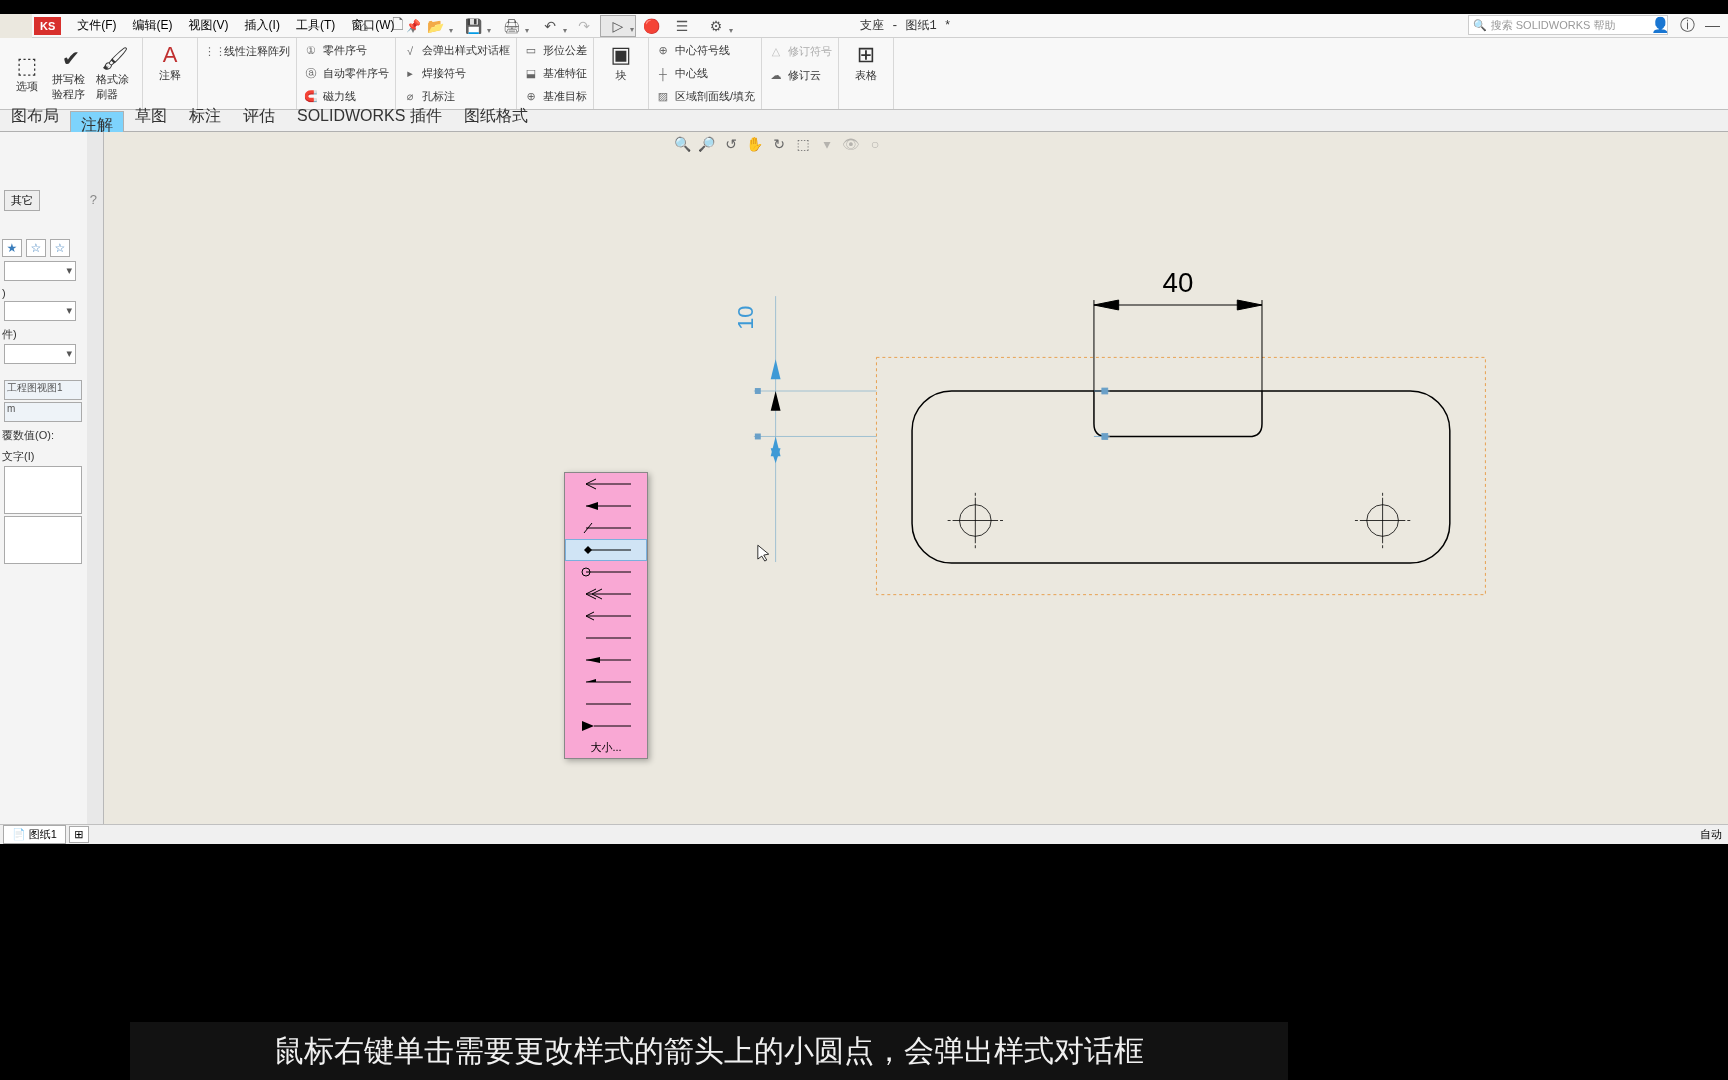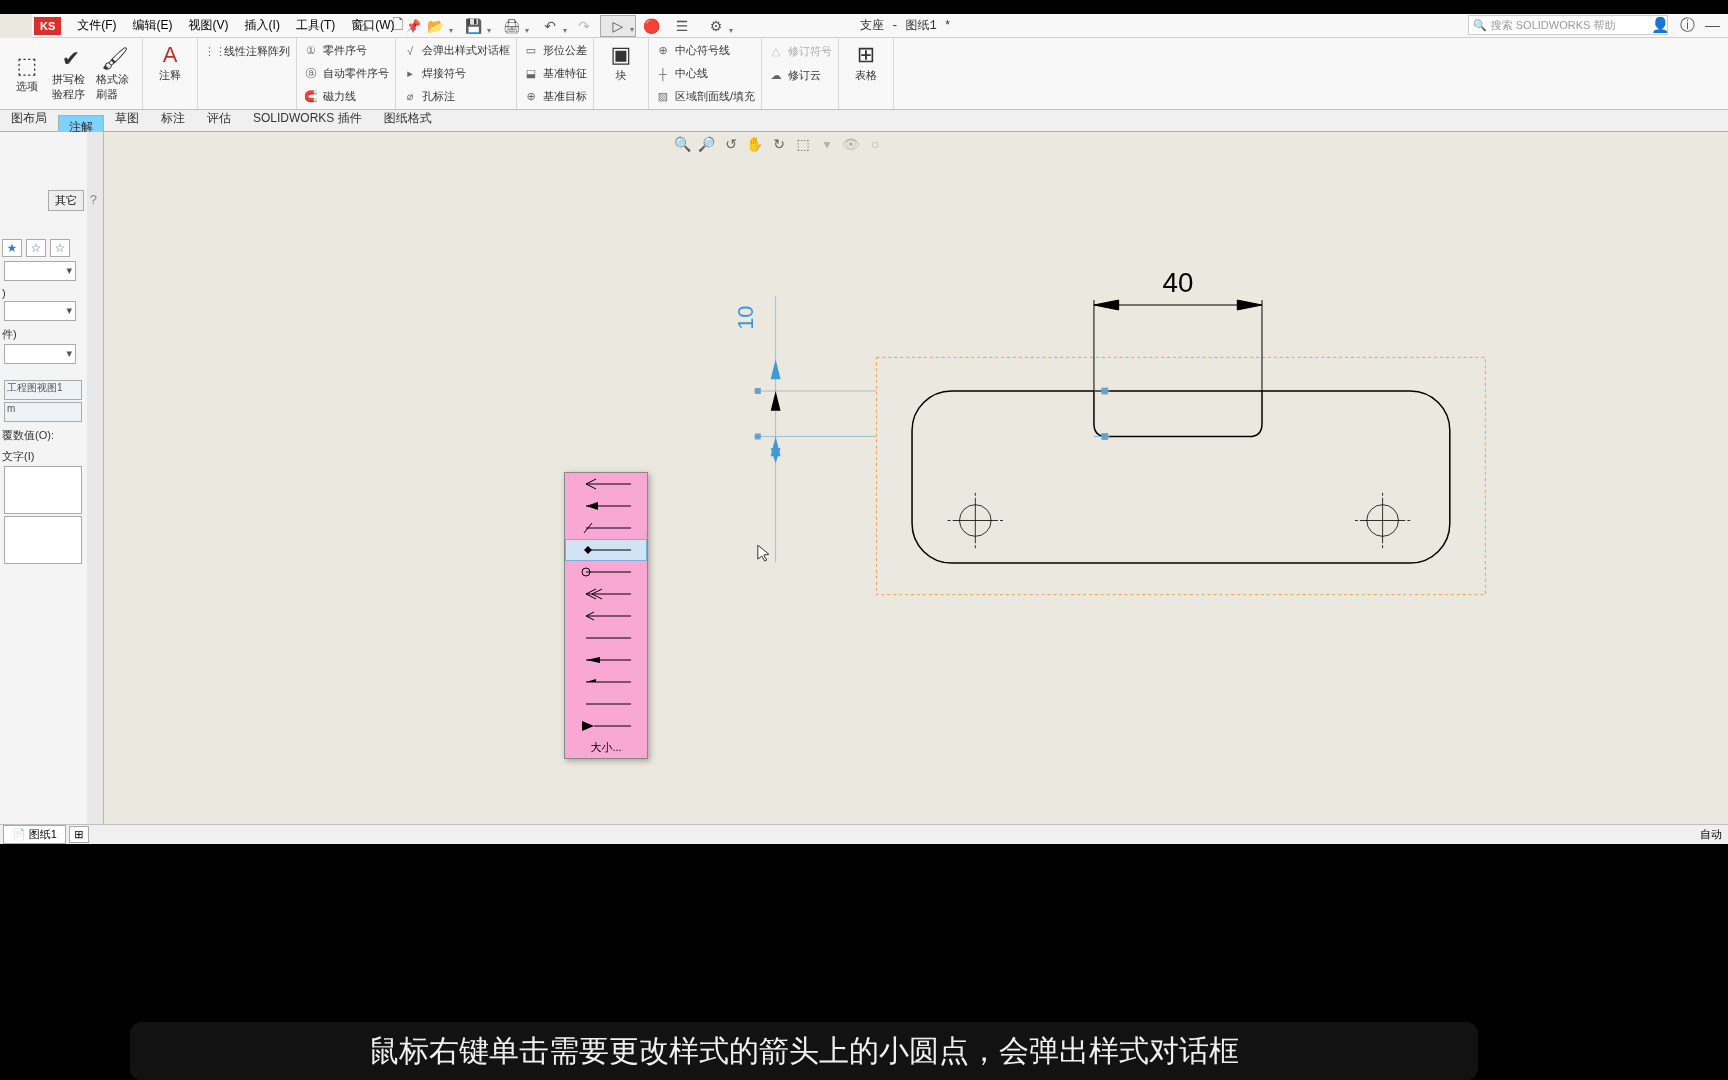--- a/index.html
+++ b/index.html
@@ -26,29 +26,29 @@
 
 .ribbon { height: 72px; background: #f8f8f8; border-bottom: 1px solid #c0c0c0; display: flex; }
 .ribbon-group { border-right: 1px solid #d8d8d8; padding: 2px 6px; display: flex; flex-direction: column; justify-content: flex-start; gap: 2px; }
 .ribbon-btn-big { display: flex; flex-direction: column; align-items: center; justify-content: center; width: 42px; font-size: 11px; color: #333; padding: 2px; }
 .ribbon-btn-big .ico { font-size: 22px; height: 26px; }
 .ribbon-row { display: flex; align-items: center; gap: 4px; font-size: 11px; color: #333; height: 22px; white-space: nowrap; }
 .ribbon-row .ico { width: 16px; display: inline-block; text-align: center; color: #666; }
 .ribbon-vert { display: flex; flex-direction: row; }
 
 
-.tabs { height: 22px; background: #f0f0f0; display: flex; align-items: flex-end; font-size: 12px; border-bottom: 1px solid #b0b0b0; }
+.tabs { height: 22px; background: #f0f0f0; display: flex; align-items: flex-end; font-size: 16px; border-bottom: 1px solid #b0b0b0; }
 .tab { padding: 3px 10px; cursor: pointer; color: #333; border: 1px solid transparent; }
 .tab.active { background: #7dd3fc; border: 1px solid #b0b0b0; border-bottom: 1px solid #fdfdfd; position: relative; top: 9px; }
 
 
 .left-panel { position: absolute; left: 0; top: 118px; width: 104px; height: 700px; background: #f4f4f4; border-right: 1px solid #b8b8b8; overflow: hidden; }
 .lp-scroll { position: absolute; right: 0; top: 0; width: 16px; height: 100%; background: #e8e8e8; }
 .lp-tab-row { display: flex; margin: 4px; }
-.lp-tab { border: 1px solid #aaa; background: #eee; padding: 2px 6px; font-size: 11px; margin-left: 44px; }
+.lp-tab { border: 1px solid #aaa; background: #eee; padding: 2px 6px; font-size: 11px; }
 .lp-row { display: flex; gap: 4px; margin: 4px 2px; }
 .lp-star { width: 20px; height: 18px; background: #fff; border: 1px solid #aaa; display: flex; align-items: center; justify-content: center; font-size: 12px; color: #3a7dbb; }
 .lp-select { margin: 2px 4px; width: 72px; height: 20px; border: 1px solid #aaa; background: #fff; font-size: 11px; position: relative; }
 .lp-select::after { content: "▾"; position: absolute; right: 3px; top: 2px; color: #555; }
 .lp-section { margin: 6px 2px 2px 2px; font-size: 11px; color: #333; display: flex; justify-content: space-between; align-items: center; }
 .lp-section .caret { font-size: 10px; color: #777; }
 .lp-input { margin: 2px 4px; width: 78px; height: 20px; border: 1px solid #aaa; background: #eef3f8; font-size: 10px; padding-left: 2px; color: #555; }
 .lp-textarea { margin: 2px 4px; width: 78px; height: 48px; border: 1px solid #aaa; background: #fff; }
 .help-q { position: absolute; right: 6px; top: 60px; color: #888; font-size: 13px; }
 
@@ -65,21 +65,21 @@
 .drawing-svg { position: absolute; left: 0; top: 0; width: 100%; height: 100%; }
 
 
 .arrow-popup { position: absolute; left: 460px; top: 340px; width: 84px; background: #f9a8d4; border: 1px solid #888; box-shadow: 2px 2px 6px rgba(0,0,0,0.3); z-index: 50; }
 .arrow-option { height: 22px; display: flex; align-items: center; justify-content: center; padding: 0 6px; }
 .arrow-option.sel { background: #d0e4f5; border: 1px solid #7ab0dd; }
 .arrow-option svg { width: 60px; height: 14px; }
 .arrow-size-label { text-align: center; font-size: 11px; padding: 3px 0; }
 
 
-.subtitle-bar { position: absolute; bottom: 0; left: 130px; width: 1348px; height: 58px; background: rgba(20,20,20,0.88); display: flex; align-items: center; justify-content: center; color: #f0f0f0; font-size: 30px; z-index: 100; border-radius: 11px; }
+.subtitle-bar { position: absolute; bottom: 0; left: 130px; width: 1158px; height: 58px; background: rgba(20,20,20,0.88); display: flex; align-items: center; justify-content: center; color: #f0f0f0; font-size: 30px; z-index: 100; }
 
 
 .side-toggle { position: absolute; width: 10px; height: 30px; background: #e4e4e4; border: 1px solid #aaa; display: flex; align-items: center; justify-content: center; font-size: 8px; color: #666; }
 </style>
 </head>
 <body>
 
 <div class="top-black"></div>
 
 <div class="app-window">

